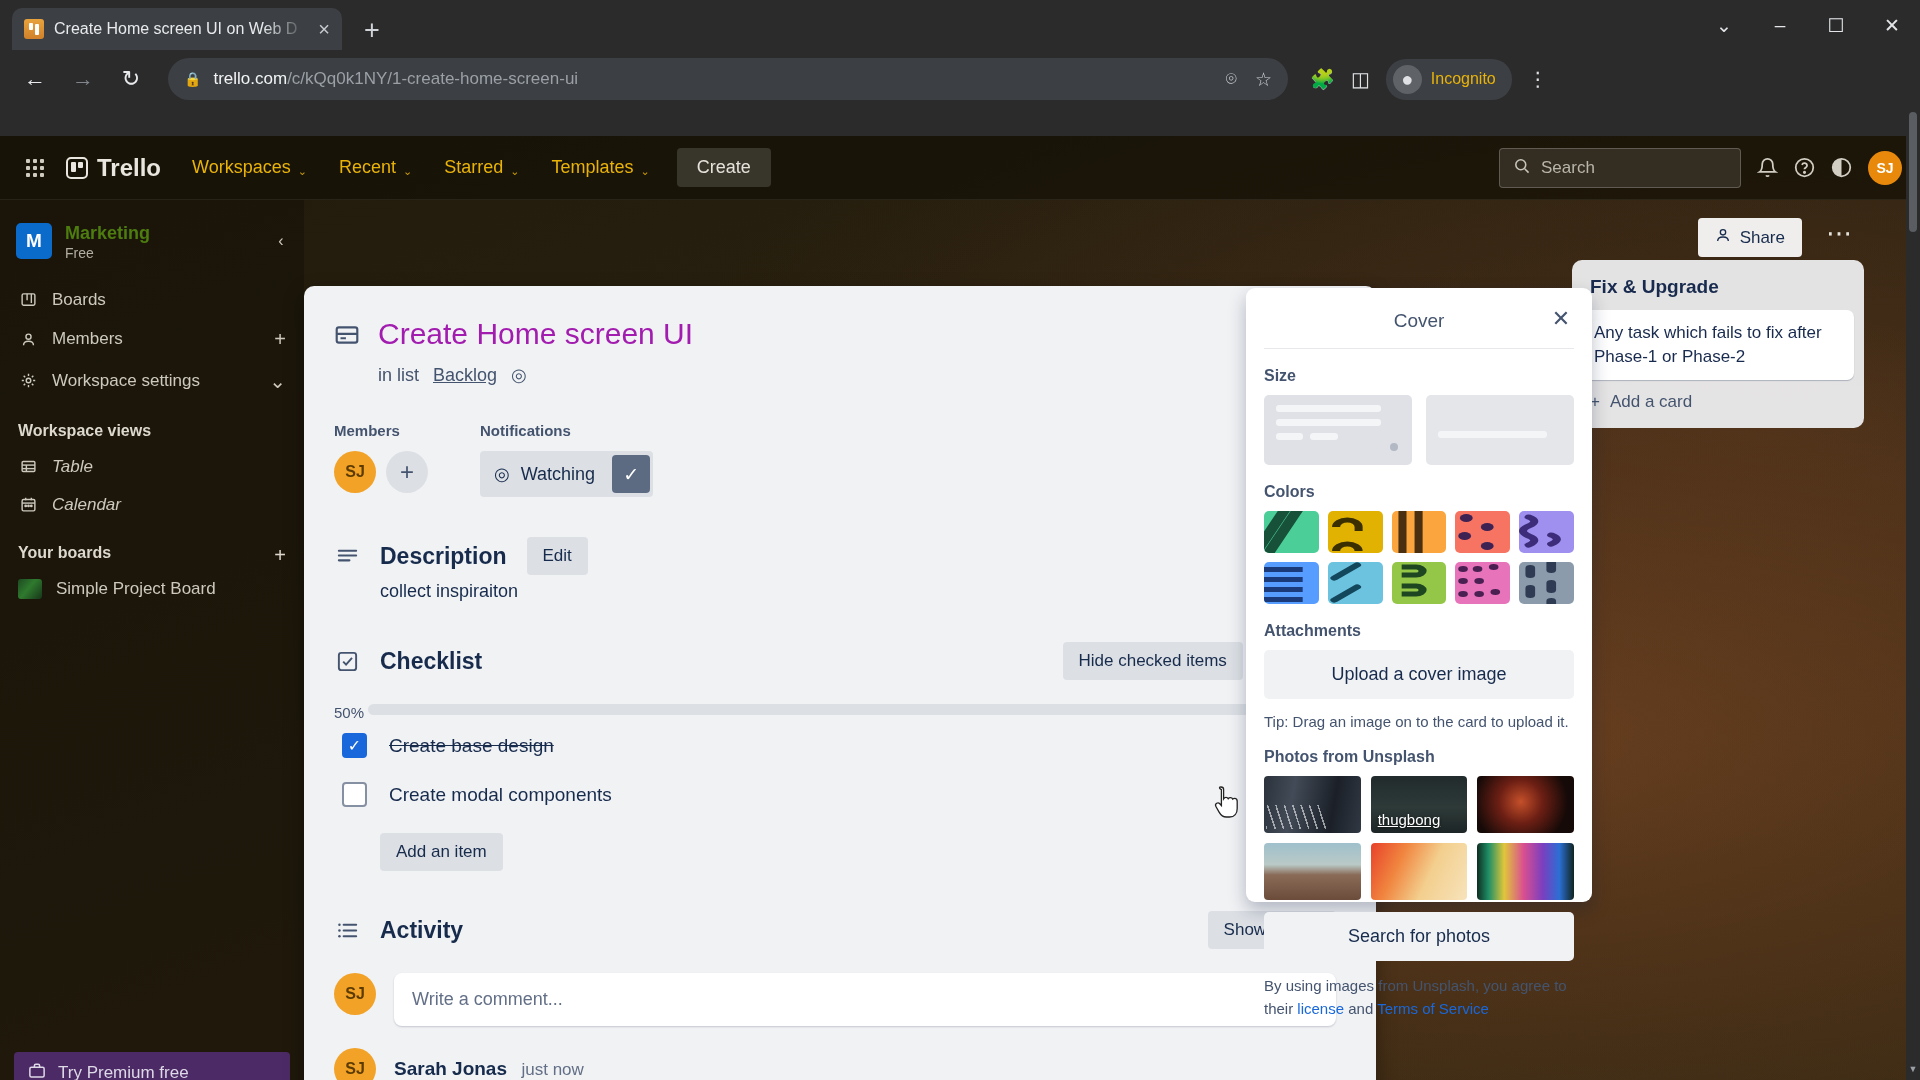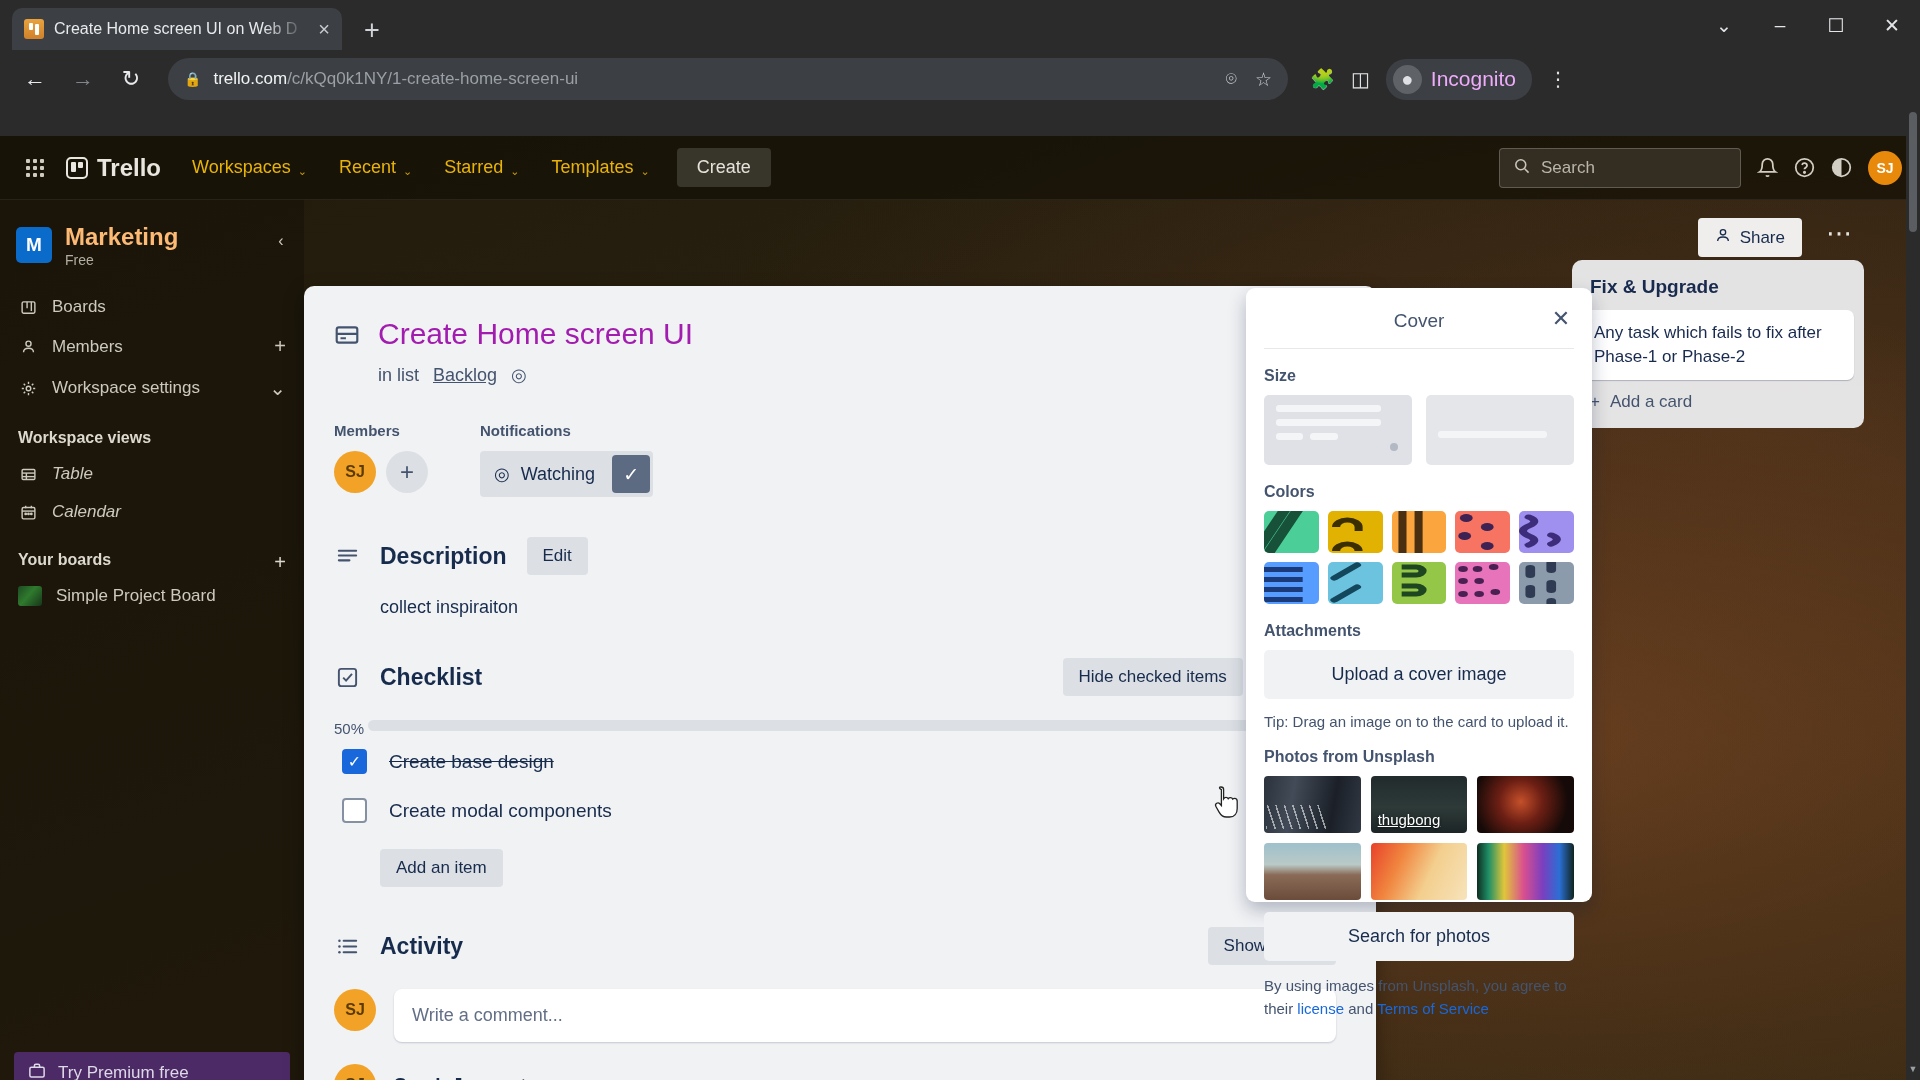--- a/index.html
+++ b/index.html
@@ -59,21 +59,21 @@
   .toolbar-icons { display: flex; align-items: center; gap: 16px; margin-left: 6px; }
   .toolbar-icons span { color: #dfe1e5; font-size: 20px; cursor: pointer; }
   .incognito-pill {
     display: flex; align-items: center; gap: 9px; background: #3c3f43;
     border-radius: 20px; padding: 6px 16px 6px 7px; cursor: pointer;
   }
   .incog-av {
     width: 29px; height: 29px; border-radius: 50%; background: #5f6368;
     display: flex; align-items: center; justify-content: center; font-size: 16px; color: #e8eaed;
   }
-  .incognito-pill .lbl { color: #f0abfc; font-size: 21px; }
+  .incognito-pill .lbl { color: #eab308; font-size: 16px; }
 
   
   .app { position: relative; width: 1920px; height: 972px; background: #1b1608; overflow: hidden; }
   .board-bg {
     position: absolute; inset: 0;
     background:
       radial-gradient(ellipse at 78% 62%, rgba(120,70,35,.75), transparent 52%),
       radial-gradient(ellipse at 92% 30%, rgba(90,55,30,.6), transparent 45%),
       linear-gradient(160deg, #211b0c 0%, #2a2110 45%, #3a2a14 100%);
   }
@@ -123,21 +123,21 @@
   
   .sidebar {
     position: absolute; left: 0; top: 64px; width: 304px; height: 908px;
     background: rgba(22,18,8,.62); color: #cdc9bd; padding-top: 12px; z-index: 4;
   }
   .ws-head { display: flex; align-items: center; gap: 13px; padding: 10px 16px 14px; position: relative; }
   .ws-logo {
     width: 36px; height: 36px; border-radius: 5px; background: #0b6bcb; color: #fff;
     font-size: 19px; font-weight: bold; display: flex; align-items: center; justify-content: center;
   }
-  .ws-name { font-size: 24px; font-weight: bold; color: #fdba74; line-height: 1.25; }
+  .ws-name { font-size: 18px; font-weight: bold; color: #4d7c0f; line-height: 1.25; }
   .ws-plan { font-size: 14px; color: #b2aea3; }
   .ws-collapse {
     position: absolute; right: 10px; top: 16px; width: 26px; height: 26px;
     display: flex; align-items: center; justify-content: center; font-size: 16px;
     color: #cbc7bb; cursor: pointer; border-radius: 4px;
   }
   .side-list { margin-top: 6px; }
   .side-item {
     display: flex; align-items: center; gap: 14px; padding: 9px 18px; font-size: 17px;
     cursor: pointer; color: #cdc9bd; position: relative;
@@ -209,21 +209,21 @@
   }
   .blk { margin-top: 40px; }
   .blk-head { display: flex; align-items: center; gap: 20px; }
   .blk-ico { color: #44546f; font-size: 23px; width: 26px; display: flex; justify-content: center; }
   .blk-title { font-size: 23px; font-weight: bold; color: #172b4d; }
   .ghost-btn {
     background: #dcdfe4; border-radius: 4px; padding: 9px 16px; font-size: 17px;
     color: #172b4d; cursor: pointer; border: 0; font-family: inherit;
   }
   .blk-actions { margin-left: auto; display: flex; gap: 12px; }
-  .desc-text { font-size: 18px; color: #172b4d; margin: 22px 0 0 46px; }
+  .desc-text { font-size: 18px; color: #172b4d; margin: 6px 0 0 46px; }
   .progress-row { display: flex; align-items: flex-start; margin: 24px 0 0 0; }
   .pct { font-size: 15px; color: #44546f; width: 34px; }
   .bar { flex: 1; height: 11px; background: #dcdfe4; border-radius: 6px; overflow: hidden; }
   .bar-fill { height: 100%; background: #4a90e2; border-radius: 6px; }
   .cl-item { display: flex; align-items: center; gap: 22px; padding: 12px 0 12px 8px; border-radius: 6px; }
   .cbox { width: 25px; height: 25px; border-radius: 4px; border: 2px solid #8590a2; background: #fff; flex: none; cursor: pointer; }
   .cbox.on { background: #1868db; border-color: #1868db; color: #fff; display: flex; align-items: center; justify-content: center; font-size: 16px; }
   .cl-text { font-size: 19px; color: #172b4d; }
   .cl-text.done { text-decoration: line-through; }
   .add-item-btn { margin: 14px 0 0 46px; }

